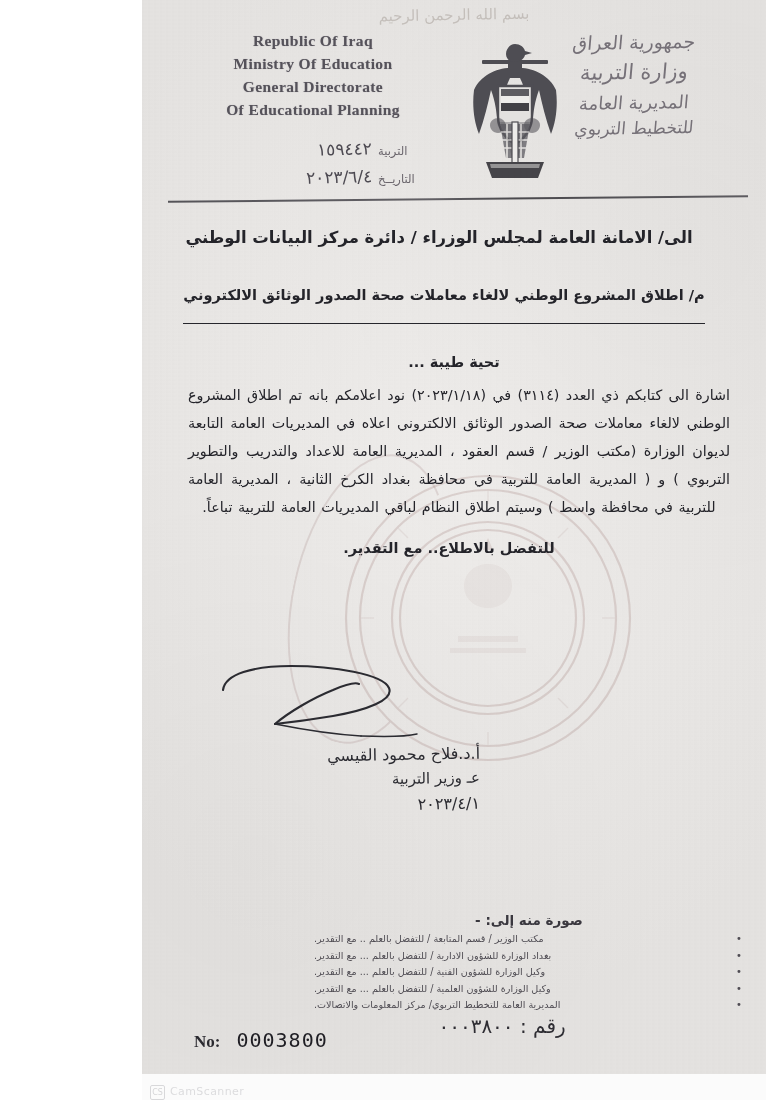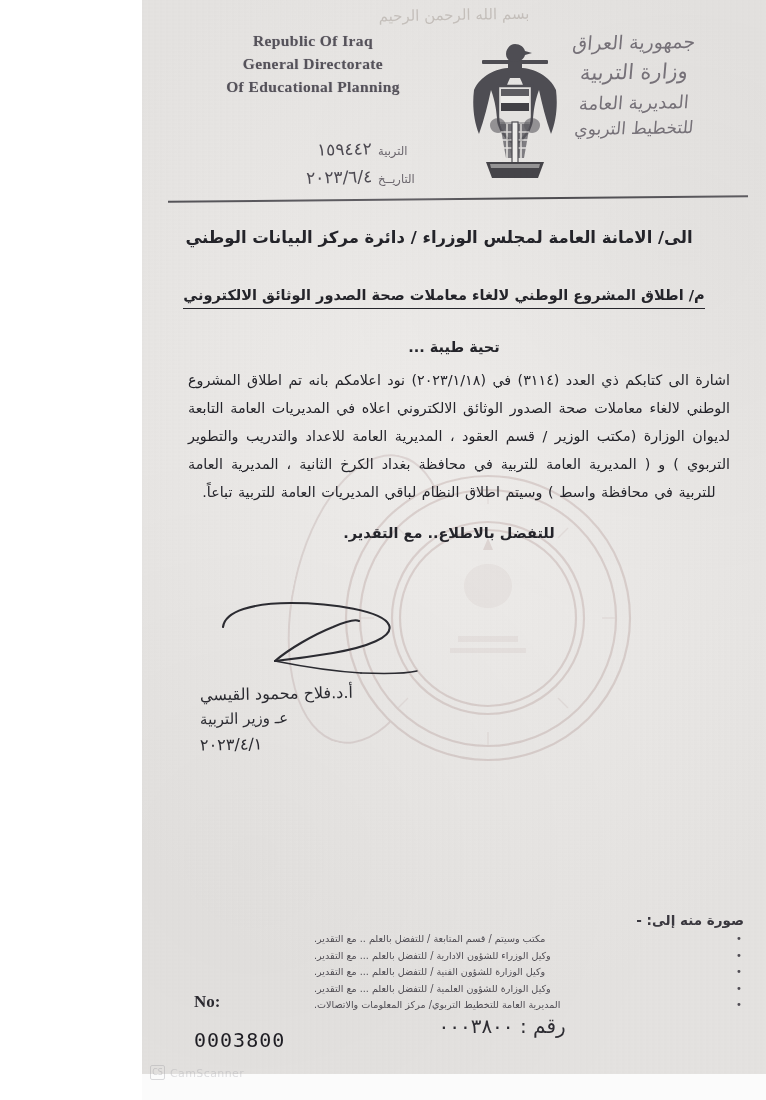--- a/index.html
+++ b/index.html
@@ -199,21 +199,21 @@
   .subject-wrap {
     text-align: center;
     margin-bottom: 30px;
     padding-right: 30px;
   }
   .subject {
     display: inline-block;
     font-size: 14.5px;
     font-weight: bold;
     border-bottom: 1.6px solid #26262c;
-    padding-bottom: 5px;
+    padding-bottom: 20px;
     text-align: right;
   }
 
   .greeting {
     text-align: center;
     font-size: 14.5px;
     font-weight: bold;
     margin-bottom: 12px;
     padding-right: 10px;
   }
@@ -231,24 +231,24 @@
     margin-top: 19px;
     text-align: center;
     font-size: 14.5px;
     font-weight: bold;
     padding-right: 20px;
   }
 
   
   .signature-block {
     position: absolute;
-    top: 597px;
+    top: 660px;
     left: 58px;
     width: 280px;
-    text-align: left;
+    text-align: right;
     direction: rtl;
   }
   .sig-mark {
     width: 250px;
     height: 92px;
     margin: 0 auto -6px auto;
   }
   .sig-mark svg { width: 100%; height: 100%; }
 
   .sig-name {
@@ -281,21 +281,21 @@
     top: 912px;
     right: 22px;
     width: 430px;
     direction: rtl;
     font-family: "DejaVu Sans", sans-serif;
     color: #4a474e;
   }
   .cc-title {
     font-size: 13.5px;
     font-weight: bold;
-    text-align: right;
+    text-align: center;
     margin-bottom: 3px;
     color: #3a383f;
   }
   .cc ul {
     list-style: none;
     margin: 0;
     padding: 0;
   }
   .cc li {
     font-size: 9.6px;
@@ -327,41 +327,40 @@
 
   
   .footer-no {
     position: absolute;
     bottom: 48px;
     left: 52px;
     display: flex;
     align-items: baseline;
     gap: 16px;
     direction: ltr;
-    flex-direction: column;
   }
   .footer-no-label {
     font-family: "Liberation Serif", serif;
     font-weight: bold;
     font-size: 17px;
     color: #2b2a30;
   }
   .footer-no-value {
     font-family: "DejaVu Sans Mono", monospace;
     font-size: 20px;
     color: #1f1e24;
     letter-spacing: 1px;
   }
 
   .watermark {
     position: absolute;
-    bottom: 20px;
+    bottom: 0;
     left: 8px;
     display: flex;
-    align-items: flex-end;
+    align-items: flex-start;
     gap: 5px;
     opacity: .35;
     direction: ltr;
   }
   .wm-box {
     width: 13px; height: 13px;
     border: 1.2px solid #9a9a9f;
     border-radius: 2px;
     font-family: "DejaVu Sans", sans-serif;
     font-size: 8px;
@@ -381,20 +380,21 @@
 <div class="page">
 
   <div class="paper-noise"></div>
 
   <div class="basmala">بسم الله الرحمن الرحيم</div>
 
   <div class="header">
 
     <div class="hdr-en">
       <div>Republic Of Iraq</div>
+      <div>Ministry Of Education</div>
       <div>General Directorate</div>
       <div>Of Educational Planning</div>
     </div>
 
     <div class="fields">
       <div class="field-row">
         <span class="field-label">التربية</span>
         <span class="field-value">١٥٩٤٤٢</span>
       </div>
       <div class="field-row">
@@ -494,22 +494,22 @@
       </svg>
     </div>
     <div class="sig-name">أ.د.فلاح محمود القيسي</div>
     <div class="sig-title">عـ وزير التربية</div>
     <div class="sig-date">٢٠٢٣/٤/١</div>
   </div>
 
   <div class="cc">
     <div class="cc-title">صورة منه إلى: -</div>
     <ul>
-      <li>مكتب وسيتم / قسم المتابعة  / للتفضل بالعلم .. مع التقدير.</li>
-      <li>وكيل الوزراء للشؤون الادارية / للتفضل بالعلم ... مع التقدير.</li>
+      <li>مكتب الوزير / قسم المتابعة  / للتفضل بالعلم .. مع التقدير.</li>
+      <li>بغداد الوزارة للشؤون الادارية / للتفضل بالعلم ... مع التقدير.</li>
       <li>وكيل الوزارة للشؤون الفنية / للتفضل بالعلم ... مع التقدير.</li>
       <li>وكيل الوزارة للشؤون العلمية / للتفضل بالعلم ... مع التقدير.</li>
       <li>المديرية العامة للتخطيط التربوي/ مركز المعلومات والاتصالات.</li>
     </ul>
     <div class="cc-number">
       <span>رقم :</span>
       <span>٠٠٠٣٨٠٠</span>
     </div>
   </div>
 

